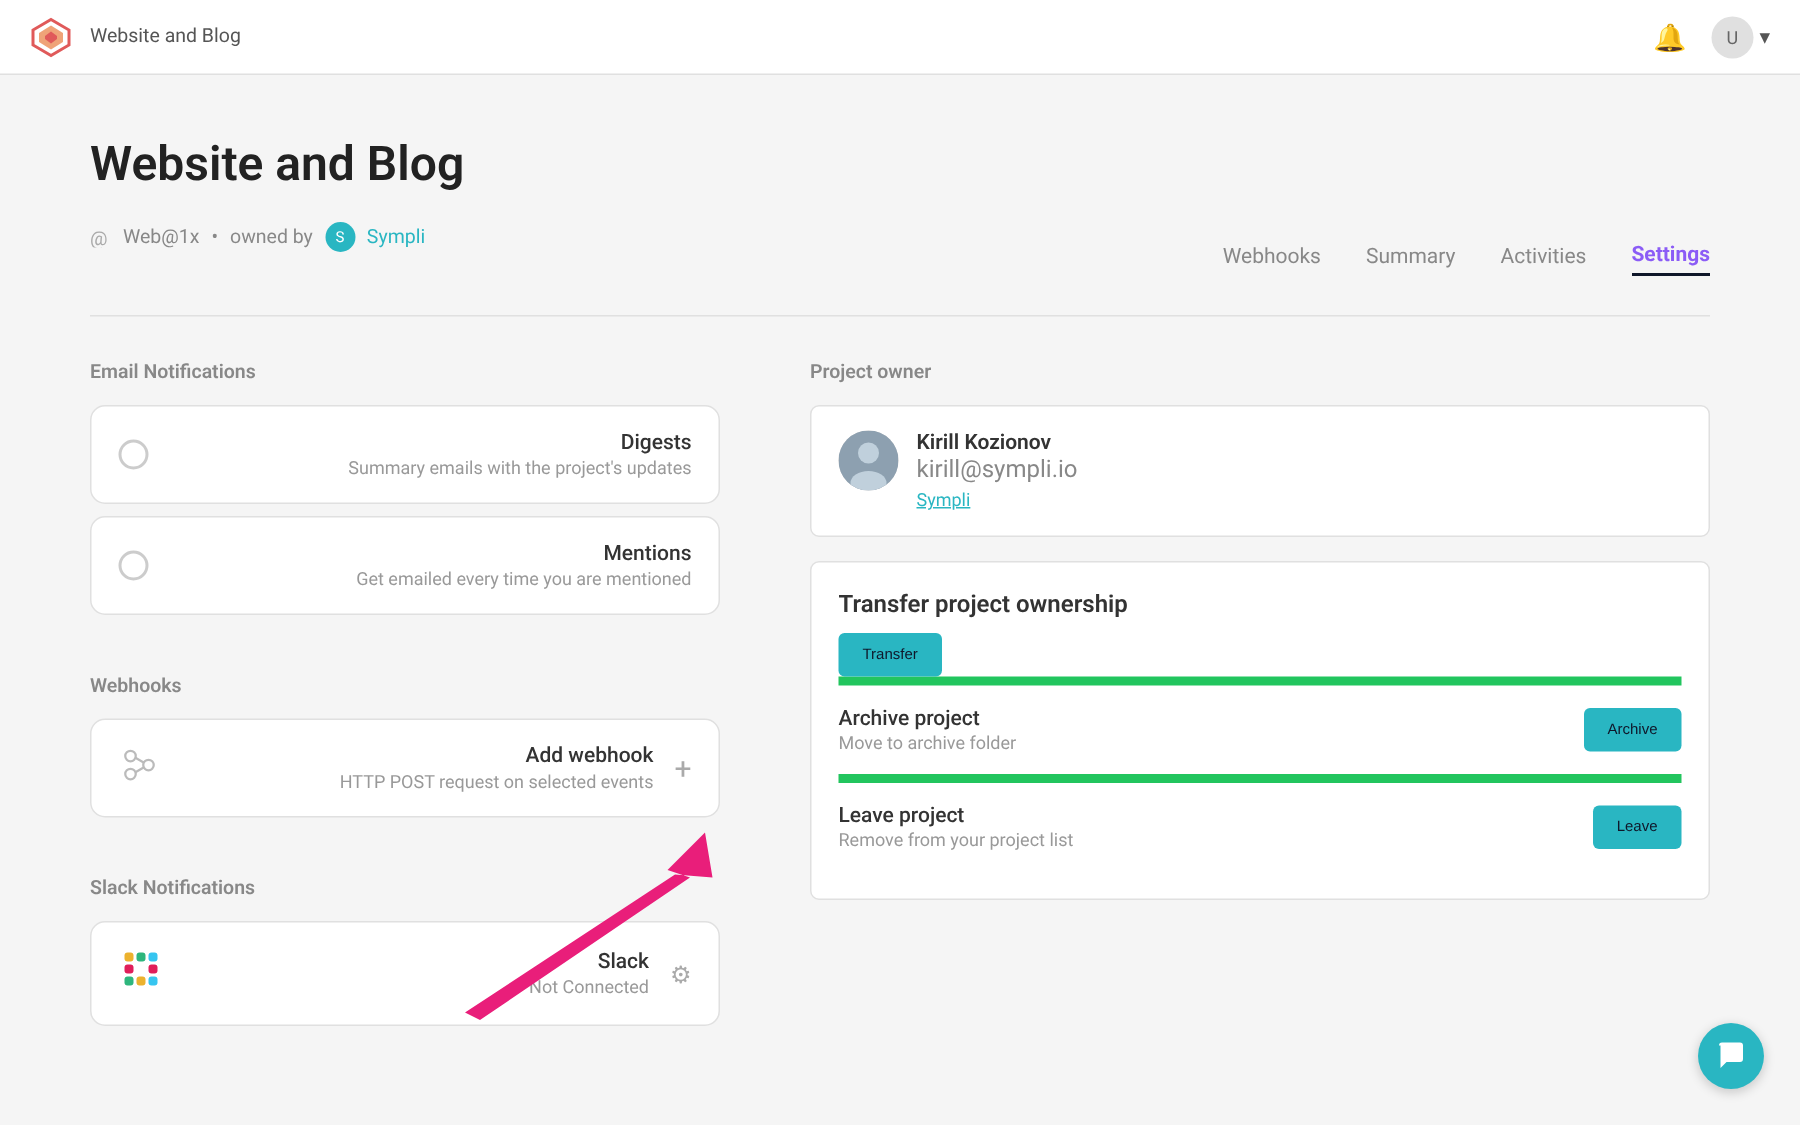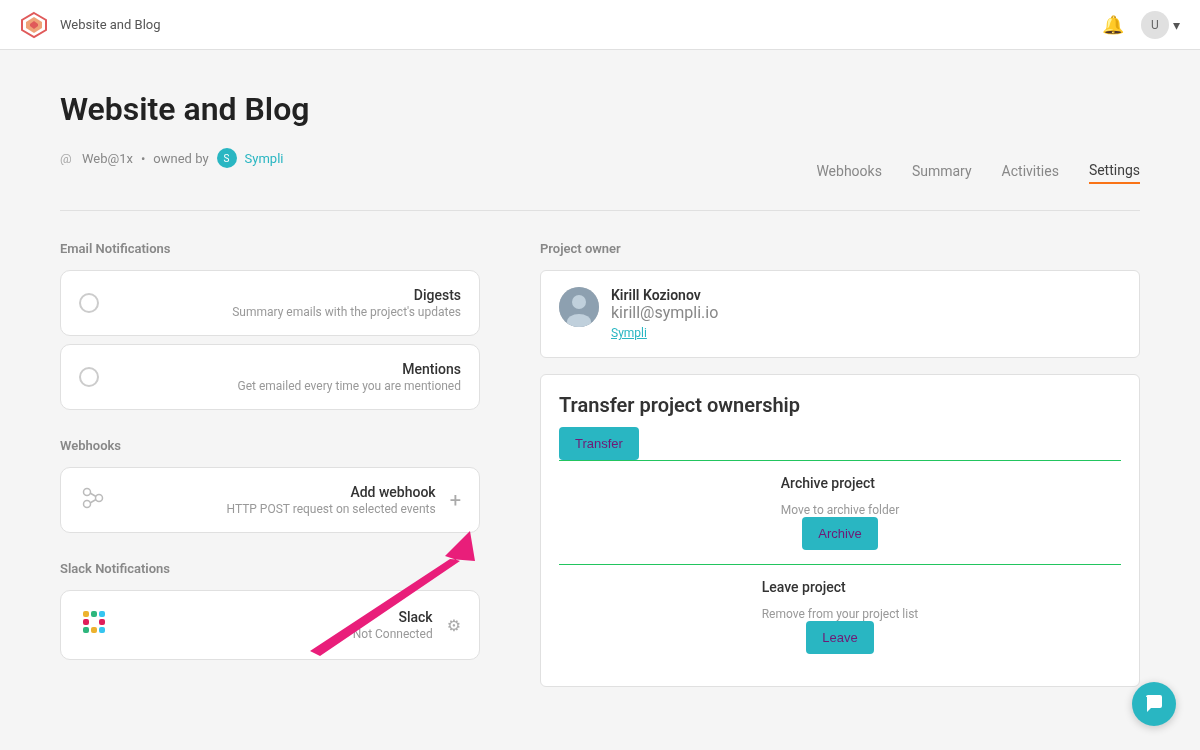--- a/index.html
+++ b/index.html
@@ -29,21 +29,21 @@
       padding: 10px 18px; border-radius: 4px; cursor: pointer; font-size: 14px;
     }
 
     
     .page-meta { display: flex; align-items: center; gap: 8px; font-size: 13px; color: #888; margin-bottom: 30px; }
     .page-meta a { color: #29b6c2; text-decoration: none; }
 
     
     .nav-tabs { display: flex; gap: 30px; align-items: center; }
     .nav-tab { font-size: 14px; color: #888; cursor: pointer; padding-bottom: 4px; }
-    .nav-tab.active { color: #404040; border-bottom: 2px solid #f97316; font-weight: 400; }
+    .nav-tab.active { color: #8b5cf6; border-bottom: 2px solid #0f172a; font-weight: 700; }
 
     
     .subheader { display: flex; justify-content: space-between; align-items: center; border-bottom: 1px solid #e0e0e0; padding-bottom: 12px; margin-bottom: 30px; }
 
     
     .main-content { display: flex; gap: 60px; }
     .left-col { flex: 0 0 420px; }
     .right-col { flex: 1; }
 
     
@@ -59,53 +59,53 @@
       width: 20px; height: 20px; border-radius: 50%; border: 2px solid #ccc;
       flex-shrink: 0; cursor: pointer;
     }
     .card-icon-wrap { flex-shrink: 0; }
     .card-text { flex: 1; }
     .card-text-title { font-size: 14px; font-weight: 500; color: #333; }
     .card-text-desc { font-size: 12px; color: #999; margin-top: 2px; }
     .card-action { flex-shrink: 0; color: #aaa; cursor: pointer; font-size: 16px; }
 
     
-    .section { margin-bottom: 28px; }
+    .section { margin-bottom: 40px; }
 
     
     .owner-card {
       background: #fff; border: 1px solid #e0e0e0; border-radius: 6px;
       padding: 16px 18px; margin-bottom: 16px;
       display: flex; gap: 12px;
     }
     .owner-avatar { width: 40px; height: 40px; border-radius: 50%; background: #ccc; overflow: hidden; flex-shrink: 0; }
     .owner-avatar svg { width: 100%; height: 100%; }
     .owner-name { font-size: 14px; font-weight: 600; color: #333; }
     .owner-email { font-size: 16px; color: #888; }
     .owner-link { font-size: 12px; color: #29b6c2; cursor: pointer; }
 
     
     .transfer-section { background: #fff; border: 1px solid #e0e0e0; border-radius: 6px; padding: 18px; }
-    .transfer-title { font-size: 20px; font-weight: 600; color: #333; margin-bottom: 4px; }
+    .transfer-title { font-size: 16px; font-weight: 600; color: #333; margin-bottom: 4px; }
     .transfer-row { display: flex; align-items: center; gap: 10px; margin-top: 10px; }
     .transfer-input {
       flex: 1; border: 1px solid #ddd; border-radius: 4px;
       padding: 8px 12px; font-size: 13px; color: #333; outline: none;
     }
     .transfer-input::placeholder { color: #bbb; }
     .action-btn {
-      background: #29b6c2; color: #701a75; border: none;
-      padding: 9px 16px; border-radius: 4px; cursor: pointer; font-size: 13px; font-weight: 500;
+      background: #29b6c2; color: #0f172a; border: none;
+      padding: 9px 16px; border-radius: 4px; cursor: pointer; font-size: 10px; font-weight: 500;
       white-space: nowrap;
     }
     .action-btn.archive { background: #29b6c2; }
     .action-btn.leave { background: #29b6c2; }
-    .action-row { display: flex; align-items: center; justify-content: space-between; padding: 14px 0; border-top: 1px solid #22c55e; flex-direction: column; }
+    .action-row { display: flex; align-items: center; justify-content: space-between; padding: 14px 0; border-top: 6px solid #22c55e; }
     .action-label { font-size: 14px; font-weight: 500; color: #333; }
-    .action-desc { font-size: 12px; color: #999; margin-top: 12px; }
+    .action-desc { font-size: 12px; color: #999; margin-top: 1px; }
 
     
     .chat-btn {
       position: fixed; bottom: 24px; right: 24px;
       width: 44px; height: 44px; border-radius: 50%;
       background: #29b6c2; color: #fff; display: flex; align-items: center; justify-content: center;
       cursor: pointer; font-size: 20px; box-shadow: 0 2px 8px rgba(0,0,0,0.2);
     }
 
     

